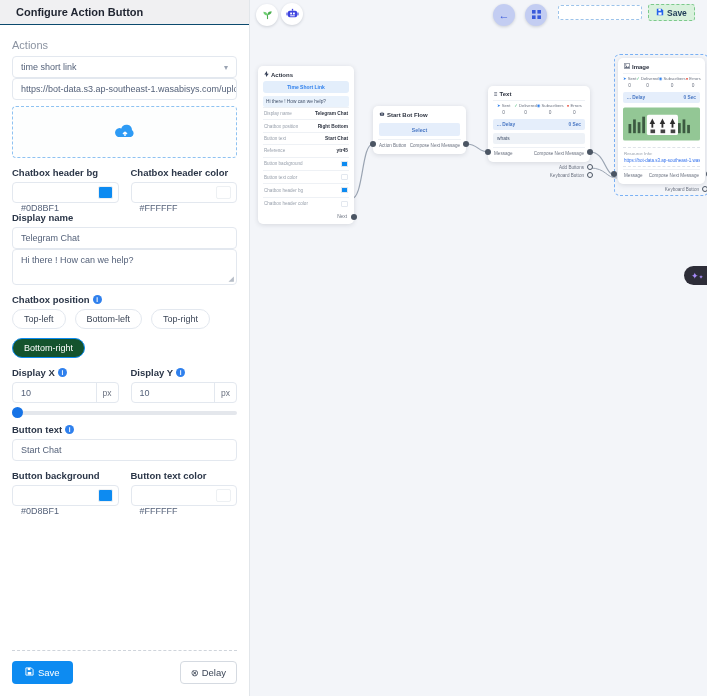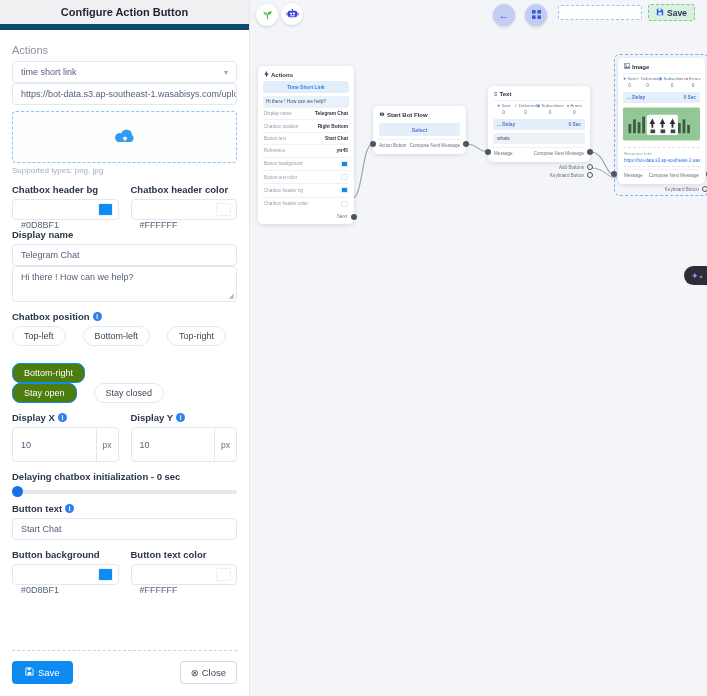--- a/index.html
+++ b/index.html
@@ -1,41 +1,41 @@
 <!DOCTYPE html>
 <html><head>
 <meta charset="utf-8">
 <style>
   * { box-sizing: border-box; margin: 0; padding: 0; }
   html,body { width:707px; height:696px; overflow:hidden; }
   body { font-family:"Liberation Sans", sans-serif; background:#fff; display:flex; font-size:10px; color:#374151; }
 
   
   .left { width:250px; height:696px; position:relative; border-right:1px solid #e2e6ea; background:#fff; flex:0 0 250px; }
-  .panel-header { background:#f0f0f2; border-bottom:6px solid #0c4a6e; text-align:center; padding:6px 16px; font-weight:bold; font-size:11px; color:#1f2430; }
+  .panel-header { background:#f0f0f2; border-bottom:1px solid #0c4a6e; text-align:left; padding:6px 16px; font-weight:bold; font-size:11px; color:#1f2430; }
   .panel-body { padding:6px 12px 0 12px; height:600px; overflow:hidden; }
   .lbl-gray { color:#8b93a1; font-size:11px; margin:8px 0 5px; }
   .lbl { color:#2b3648; font-size:9.5px; margin:9px 0 4px; font-weight:bold; display:flex; align-items:center; gap:3px;}
   .info { display:inline-block; width:9px; height:9px; border-radius:50%; background:#2f80ed; color:#fff; font-size:6.5px; line-height:9px; text-align:center; font-weight:bold; }
   .field { border:1px solid #e3e8ef; border-radius:4px; background:#fff; padding:5px 8px; font-size:9px; color:#55627a; min-height:20px; white-space:nowrap; overflow:hidden; }
   .select { display:flex; justify-content:space-between; align-items:center; color:#55627a; }
   .caret { color:#9aa3b2; font-size:8px; }
   .dropzone { margin-top:6px; border:1.5px dashed #8ec2f2; border-radius:4px; height:52px; display:flex; align-items:center; justify-content:center; background:#fdfefe; }
   .tiny { color:#a7aeb9; font-size:8px; margin-top:3px; }
   .row2 { display:flex; gap:12px; }
   .col { flex:1; min-width:0; }
   .colorfield { display:flex; align-items:center; border:1px solid #e3e8ef; border-radius:4px; background:#fff; height:21px; }
   .colorfield .cval { flex:1; padding:0 8px; font-size:9px; color:#55627a;margin-top:31px; }
   .swatch { width:15px; height:13px; border-radius:2px; margin-right:5px; border:1px solid #edf0f3; flex:0 0 15px;}
   .txtarea { border:1px solid #e3e8ef; border-radius:4px; padding:5px 8px; font-size:9px; color:#55627a; height:36px; position:relative; }
   .resize-grip { position:absolute; right:2px; bottom:1px; color:#b6bdc7; font-size:7px; }
-  .pills { display:flex; gap:17px; flex-wrap:wrap; }
+  .pills { display:flex; gap:9px; flex-wrap:wrap; }
   .pill { border:1px solid #e3e8ef; border-radius:12px; padding:4px 11px; font-size:9px; color:#3c4657; background:#fff; cursor:pointer; }
-  .pill.sel { background:#4d7c0f; border-color:#0d8bf1; color:#fff;border-radius:8px; }
-  .unitfield { display:flex; align-items:center; border:1px solid #e3e8ef; border-radius:4px; height:35px; }
+  .pill.sel { background:#14532d; border-color:#0d8bf1; color:#fff; }
+  .unitfield { display:flex; align-items:center; border:1px solid #e3e8ef; border-radius:4px; height:21px; }
   .unitfield .uval { flex:1; padding:0 8px; font-size:9px; color:#55627a; }
   .unitfield .unit { border-left:1px solid #e3e8ef; padding:0 6px; font-size:8.5px; color:#6b7280; align-self:stretch; display:flex; align-items:center; }
   .slider { margin-top:8px; height:4px; background:#e4e7ec; border-radius:2px; position:relative; }
   .slider .thumb { position:absolute; left:0; top:-4px; width:11px; height:11px; border-radius:50%; background:#1673e6; }
   .divider { border-top:1px dashed #cfd4db; }
   .panel-footer { position:absolute; left:0; right:0; bottom:0; padding:10px 12px 12px; background:#fff; }
   .panel-footer .btns { display:flex; justify-content:space-between; align-items:center; margin-top:10px; }
   .btn-save { background:#0d8bf1; color:#fff; border:none; border-radius:4px; padding:6px 13px; font-size:9.5px; display:flex; align-items:center; gap:4px; cursor:pointer; }
   .btn-close { background:#fff; color:#3c4657; border:1px solid #d5dae1; border-radius:4px; padding:5px 10px; font-size:9.5px; display:flex; align-items:center; gap:3px; cursor:pointer; }
 
@@ -89,21 +89,20 @@
     <div class="field">https://bot-data.s3.ap-southeast-1.wasabisys.com/upload/2023/10/flowbuilde</div>
 
     <div class="dropzone">
       <span>
         <svg width="24" height="18" viewBox="0 0 24 18">
             <path d="M19 8a5.5 5.5 0 0 0-10.7-1.6A4.5 4.5 0 0 0 5 15h13a4 4 0 0 0 1-7z" fill="#2e9bf5"></path>
             <path d="M12 14v-4m0 0-2 2m2-2 2 2" stroke="#fff" stroke-width="1.4" fill="none"></path>
           </svg>
       </span>
     </div>
-    <div class="tiny">Supported types: png, jpg</div>
 
     <div class="row2">
       <div class="col">
         <div class="lbl">Chatbox header bg</div>
         <div class="colorfield">
           <span class="cval">#0D8BF1</span>
           <span class="swatch" style="background-color: rgb(13, 139, 241);"></span>
         </div>
       </div>
       <div class="col">
@@ -127,24 +126,20 @@
       <span>Chatbox position</span>
         <span class="info">i</span>
     </div>
     <div class="pills">
       <span class="pill">Top-left</span>
       <span class="pill">Bottom-left</span>
       <span class="pill">Top-right</span>
       <span class="pill sel">Bottom-right</span>
     </div>
 
-    <div class="pills">
-      <span class="pill sel">Stay open</span>
-      <span class="pill">Stay closed</span>
-    </div>
 
     <div class="row2">
       <div class="col">
         <div class="lbl">
           <span>Display X</span>
             <span class="info">i</span>
         </div>
         <div class="unitfield">
           <span class="uval">10</span>
           <span class="unit">px</span>
@@ -155,21 +150,20 @@
           <span>Display Y</span>
             <span class="info">i</span>
         </div>
         <div class="unitfield">
           <span class="uval">10</span>
           <span class="unit">px</span>
         </div>
       </div>
     </div>
 
-    <div class="lbl">Delaying chatbox initialization  -  0 sec</div>
     <div class="slider">
       <span class="thumb"></span>
     </div>
 
     <div class="lbl">
       <span>Button text</span>
         <span class="info">i</span>
     </div>
     <div class="field">Start Chat</div>
 
@@ -198,21 +192,21 @@
       <button class="btn-save">
         <span><svg width="9" height="9" viewBox="0 0 10 10">
               <path d="M1 1h6l2 2v6H1z" fill="none" stroke="#fff"></path>
               <rect x="3" y="5.5" width="4" height="3" fill="#fff"></rect>
               <rect x="3" y="1" width="3" height="2.5" fill="#fff"></rect>
             </svg></span>
         <span>Save</span>
       </button>
       <button class="btn-close">
         <span>⊗</span>
-        <span>Close</span>
+        <span>Delay</span>
       </button>
     </div>
   </div>
 </div>
 
 <div class="canvas">
 
   <svg class="conn" width="457" height="696">
     <path d="M101,199 C 114,199 111,144 123,144" stroke="#9aa4b2" stroke-width="1.2" fill="none"></path>
     <path d="M216,144 C 229,144 227,152 239,152" stroke="#9aa4b2" stroke-width="1.2" fill="none"></path>

